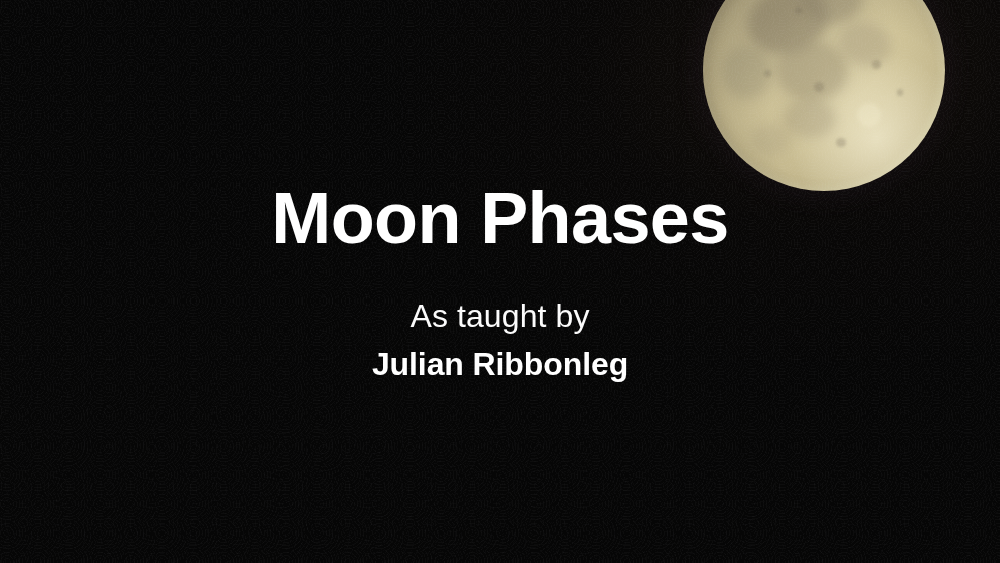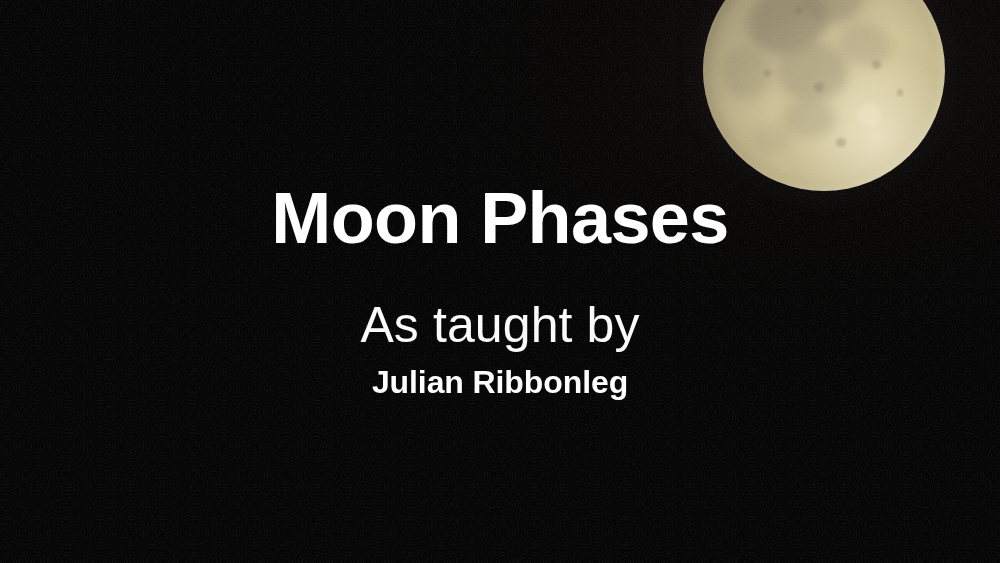--- a/index.html
+++ b/index.html
@@ -158,21 +158,21 @@
     letter-spacing: -0.6px;
     color: #ffffff;
   }
 
   .subtitle-group {
     margin-top: 46px;
   }
 
   .subtitle-lead {
     margin: 0;
-    font-size: 50px;
+    font-size: 32px;
     font-weight: 300;
     line-height: 1.0;
     letter-spacing: 0.1px;
     color: #fbfbfb;
   }
 
   .subtitle-name {
     margin: 0;
     margin-top: 16px;
     font-size: 32px;

